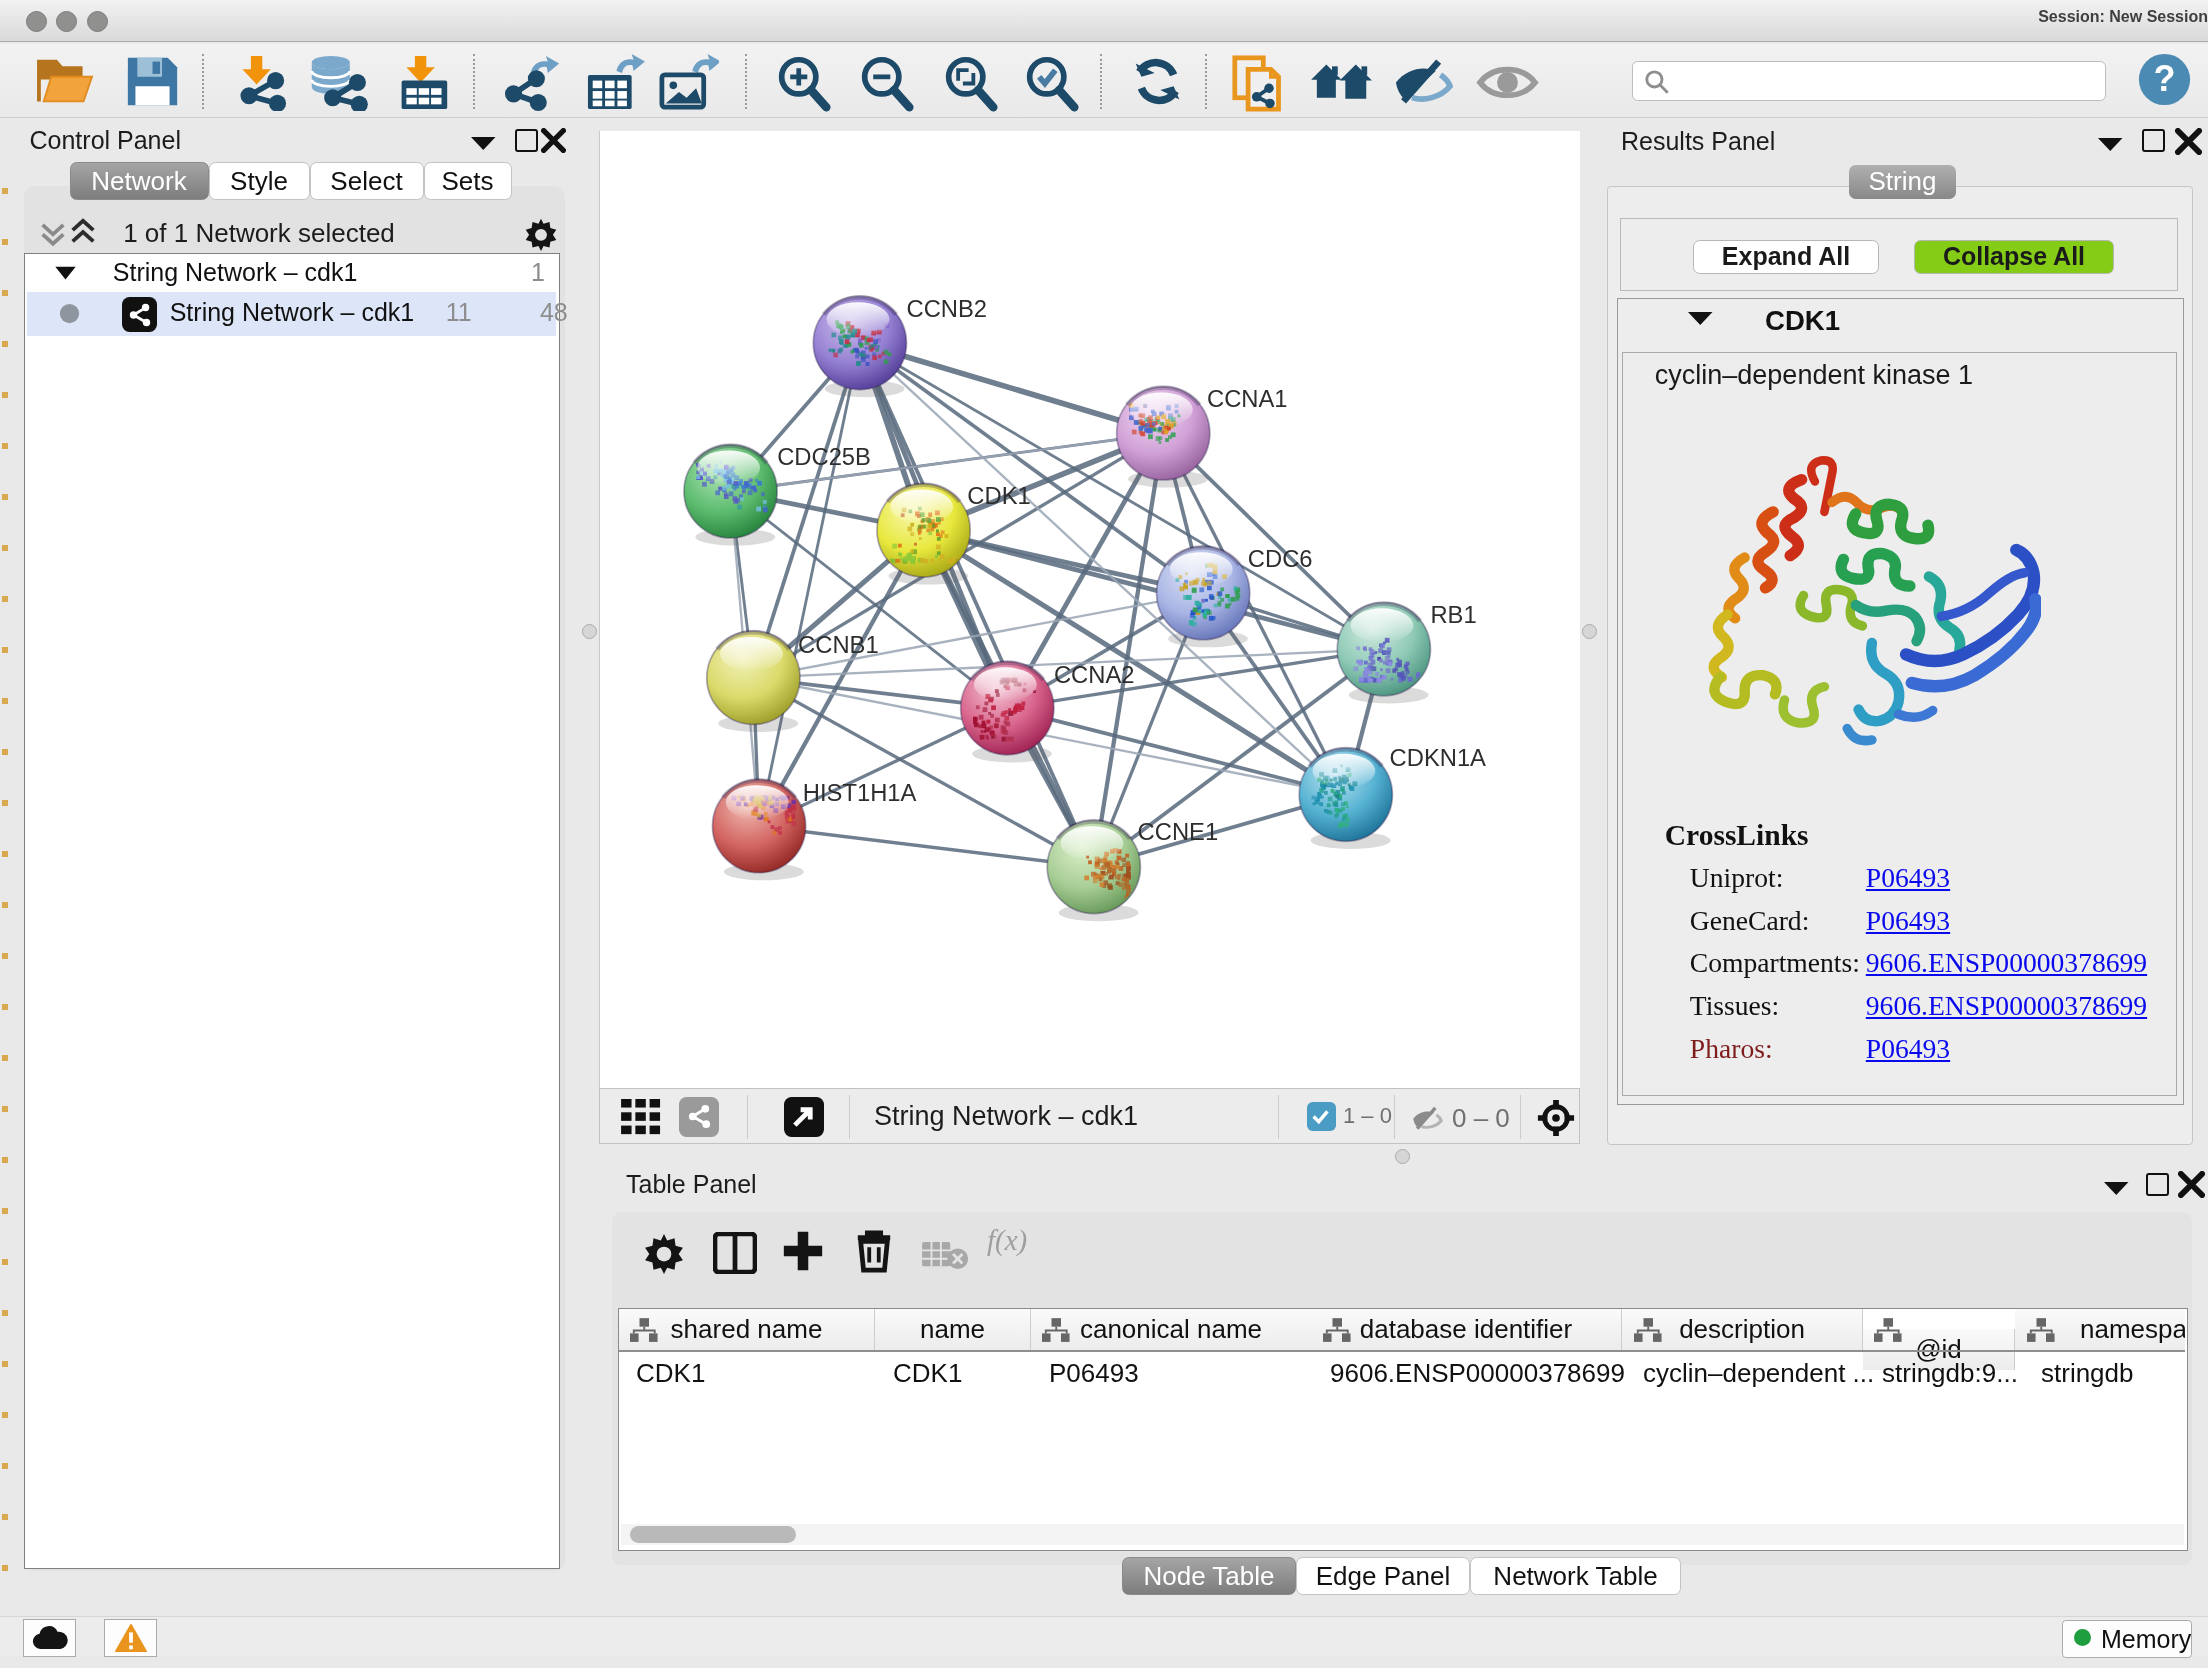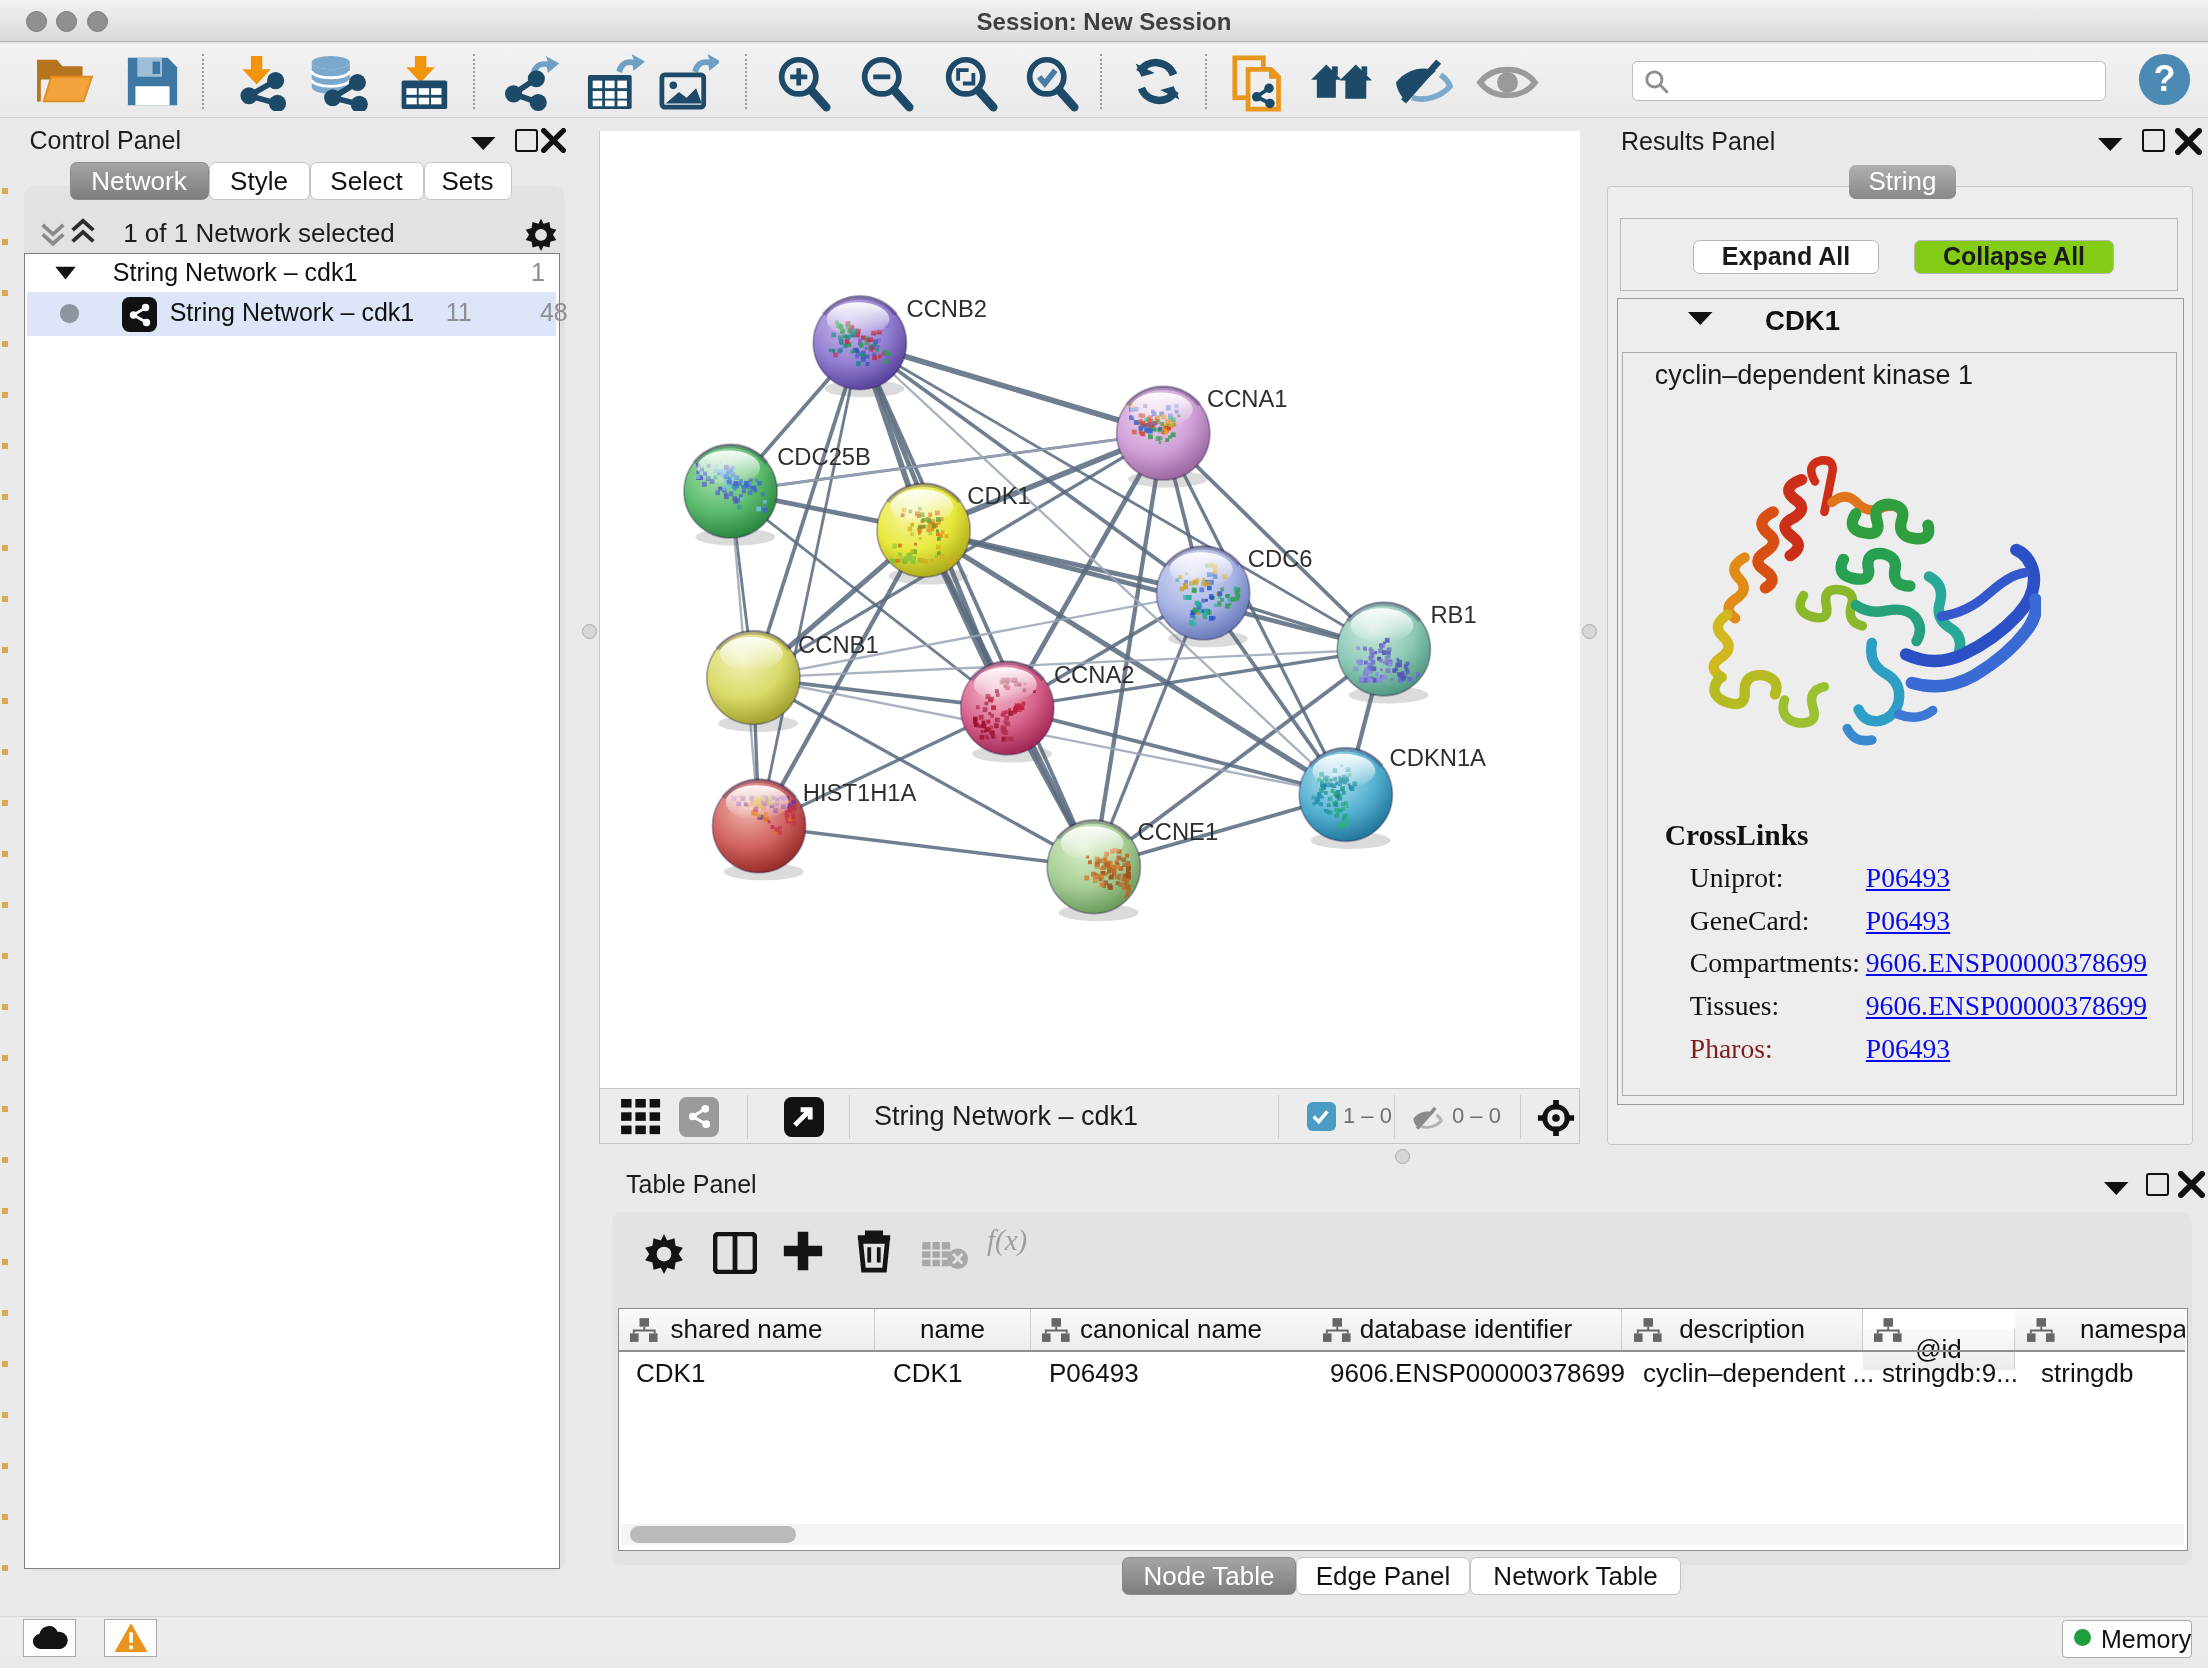--- a/index.html
+++ b/index.html
@@ -4,22 +4,22 @@
 <style>
 * { margin:0; padding:0; box-sizing:border-box; }
 html,body { width:2208px; height:1668px; overflow:hidden; }
 body { font-family:"Liberation Sans", sans-serif; background:#e9e9e9; position:relative; }
 .abs { position:absolute; }
 
 #titlebar { left:0; top:0; width:2208px; height:42px;
   background:linear-gradient(#f2f2f2,#d9d9d9); border-bottom:1.9px solid #acacac; }
 .tl { position:absolute; top:11.4px; width:21px; height:21px; border-radius:50%;
   background:#90908f; border:1px solid #7a7a7a; }
-#wtitle { position:absolute; top:7.6px; left:0; width:2208px; text-align:center;
-  font-size:24px; font-weight:bold; color:#3f3f3f; }
+#wtitle { position:absolute; top:7.6px; left:0; width:2208px; text-align:right;
+  font-size:16px; font-weight:bold; color:#3f3f3f; }
 
 #toolbar { left:0; top:44px; width:2208px; height:74px;
   background:linear-gradient(#f2f2f2,#e9e9e9); border-bottom:1.9px solid #cfcfcf; }
 .sep { position:absolute; top:9.5px; height:55px; width:0;
   border-left:2.9px dotted #9a9a9a; }
 .ti { position:absolute; top:9.5px; }
 #search { position:absolute; left:1632px; top:17px; width:474px; height:40px;
   background:#fff; border:1.9px solid #bdbdbd; border-radius:5.7px; }
 
 .paneltitle { font-size:25px; color:#1c1c1c; }
@@ -1423,21 +1423,21 @@
   <div class="abs" style="left:707px;top:13.3px;width:28.5px;height:28.5px;background:#4b9cc4;border-radius:5.7px;"></div>
   <svg class="abs" style="left:711px;top:18px;" width="19" height="19" viewBox="0 0 22 22">
       <path d="M3 11 l6 6 L19 5" stroke="#fff" stroke-width="4" fill="none"></path>
     </svg>
   <div class="abs" style="left:743px;top:14.3px;font-size:22px;color:#6f6f6f;">1 – 0</div>
   <svg class="abs" style="left:808px;top:15px;" width="38" height="28.5" viewBox="0 0 66 58">
     <path d="M5 30 C16 16 34 12 47 18 L14 48 C9 43 6 37 5 30 z" fill="#8a8a8a"></path>
     <path d="M52 22 C58 26 61 31 62 34 C52 46 34 50 22 46" stroke="#b4b4b4" stroke-width="6" fill="none"></path>
     <path d="M50 8 L13 50" stroke="#8a8a8a" stroke-width="7"></path>
   </svg>
-  <div class="abs" style="left:852px;top:14.3px;font-size:22px;color:#6f6f6f;">0 – 0</div>
+  <div class="abs" style="left:852px;top:14.3px;font-size:26px;color:#6f6f6f;">0 – 0</div>
   <svg class="abs" style="left:936px;top:8.6px;" width="40" height="40" viewBox="0 0 42 42">
     <circle cx="21" cy="21" r="12" fill="none" stroke="#111" stroke-width="5"></circle>
     <path d="M21 2 v10 M21 30 v10 M2 21 h10 M30 21 h10" stroke="#111" stroke-width="6"></path>
     <circle cx="21" cy="21" r="4" fill="#111"></circle>
   </svg>
 </div>
 <div class="abs" id="resultspanel" style="left:1585px;top:118px;width:624px;height:1037px;">
   <div class="abs paneltitle" style="left:36px;top:8.6px;">Results Panel</div>
   <svg class="abs" style="left:511px;top:18px;" width="28.5" height="17" viewBox="0 0 30 18">
       <path d="M2 2 h26 l-13 14 z" fill="#111"></path>

